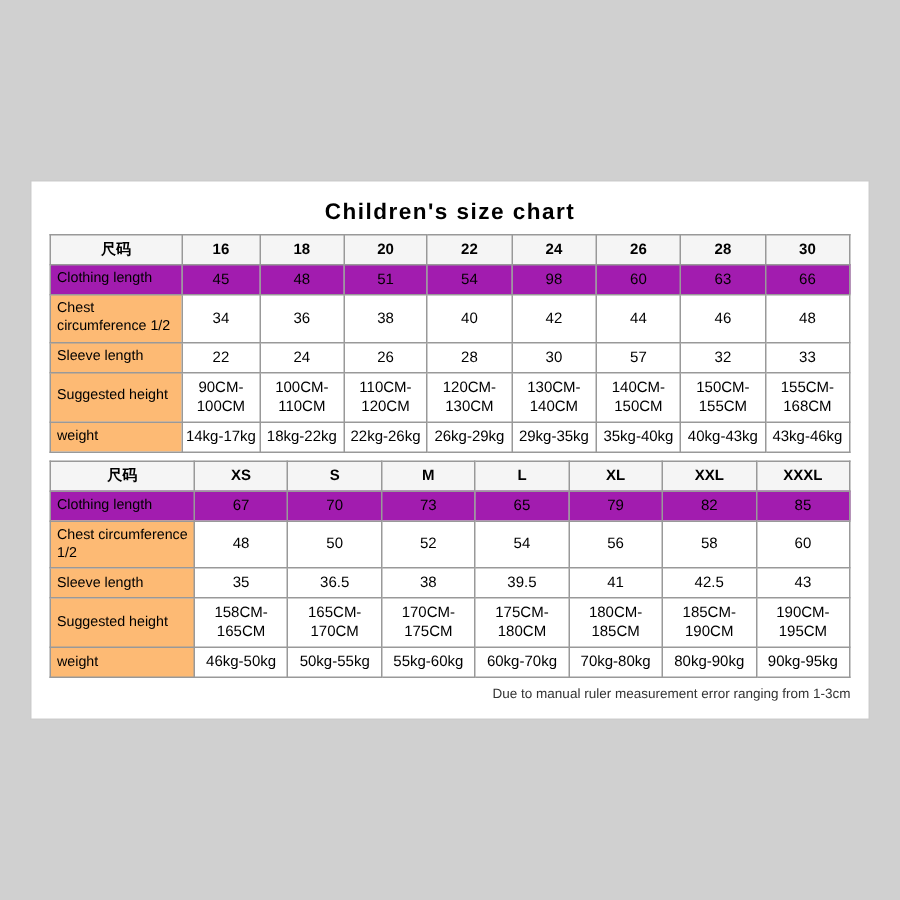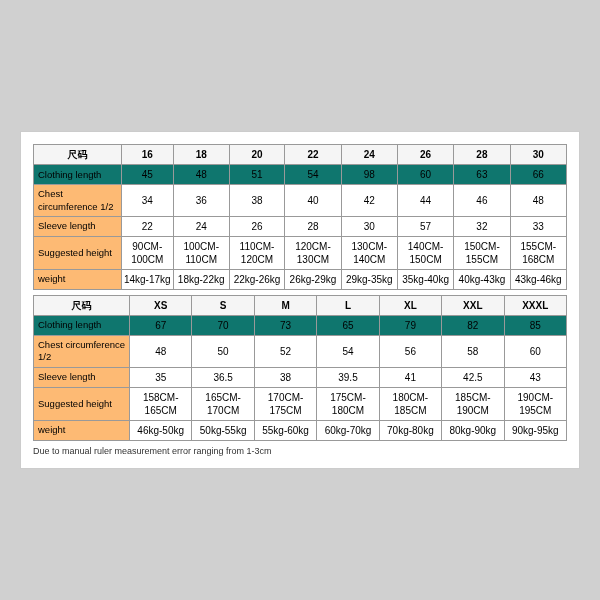--- a/index.html
+++ b/index.html
@@ -35,40 +35,41 @@
       border: 1px solid #999;
       text-align: center;
       padding: 3px 2px;
       line-height: 1.3;
     }
     thead th {
       background: #f5f5f5;
       font-weight: bold;
     }
     tbody tr:first-child td {
-      background: #0f766e;
+      background: #a21caf;
     }
     .row-label {
       text-align: left;
       padding-left: 4px;
       font-size: 9.5px;
       background: #fdba74;
     }
     .footer-note {
-      text-align: left;
+      text-align: right;
       font-size: 9px;
       color: #333;
       margin-top: 4px;
     }
   </style>
 </head>
 <body>
 
 <div class="card">
 
+  <div class="chart-title">Children's size chart</div>
   <table>
     <thead>
       <tr id="children-header">
           <th>尺码</th>
           <th>16</th>
           <th>18</th>
           <th>20</th>
           <th>22</th>
           <th>24</th>
           <th>26</th>

